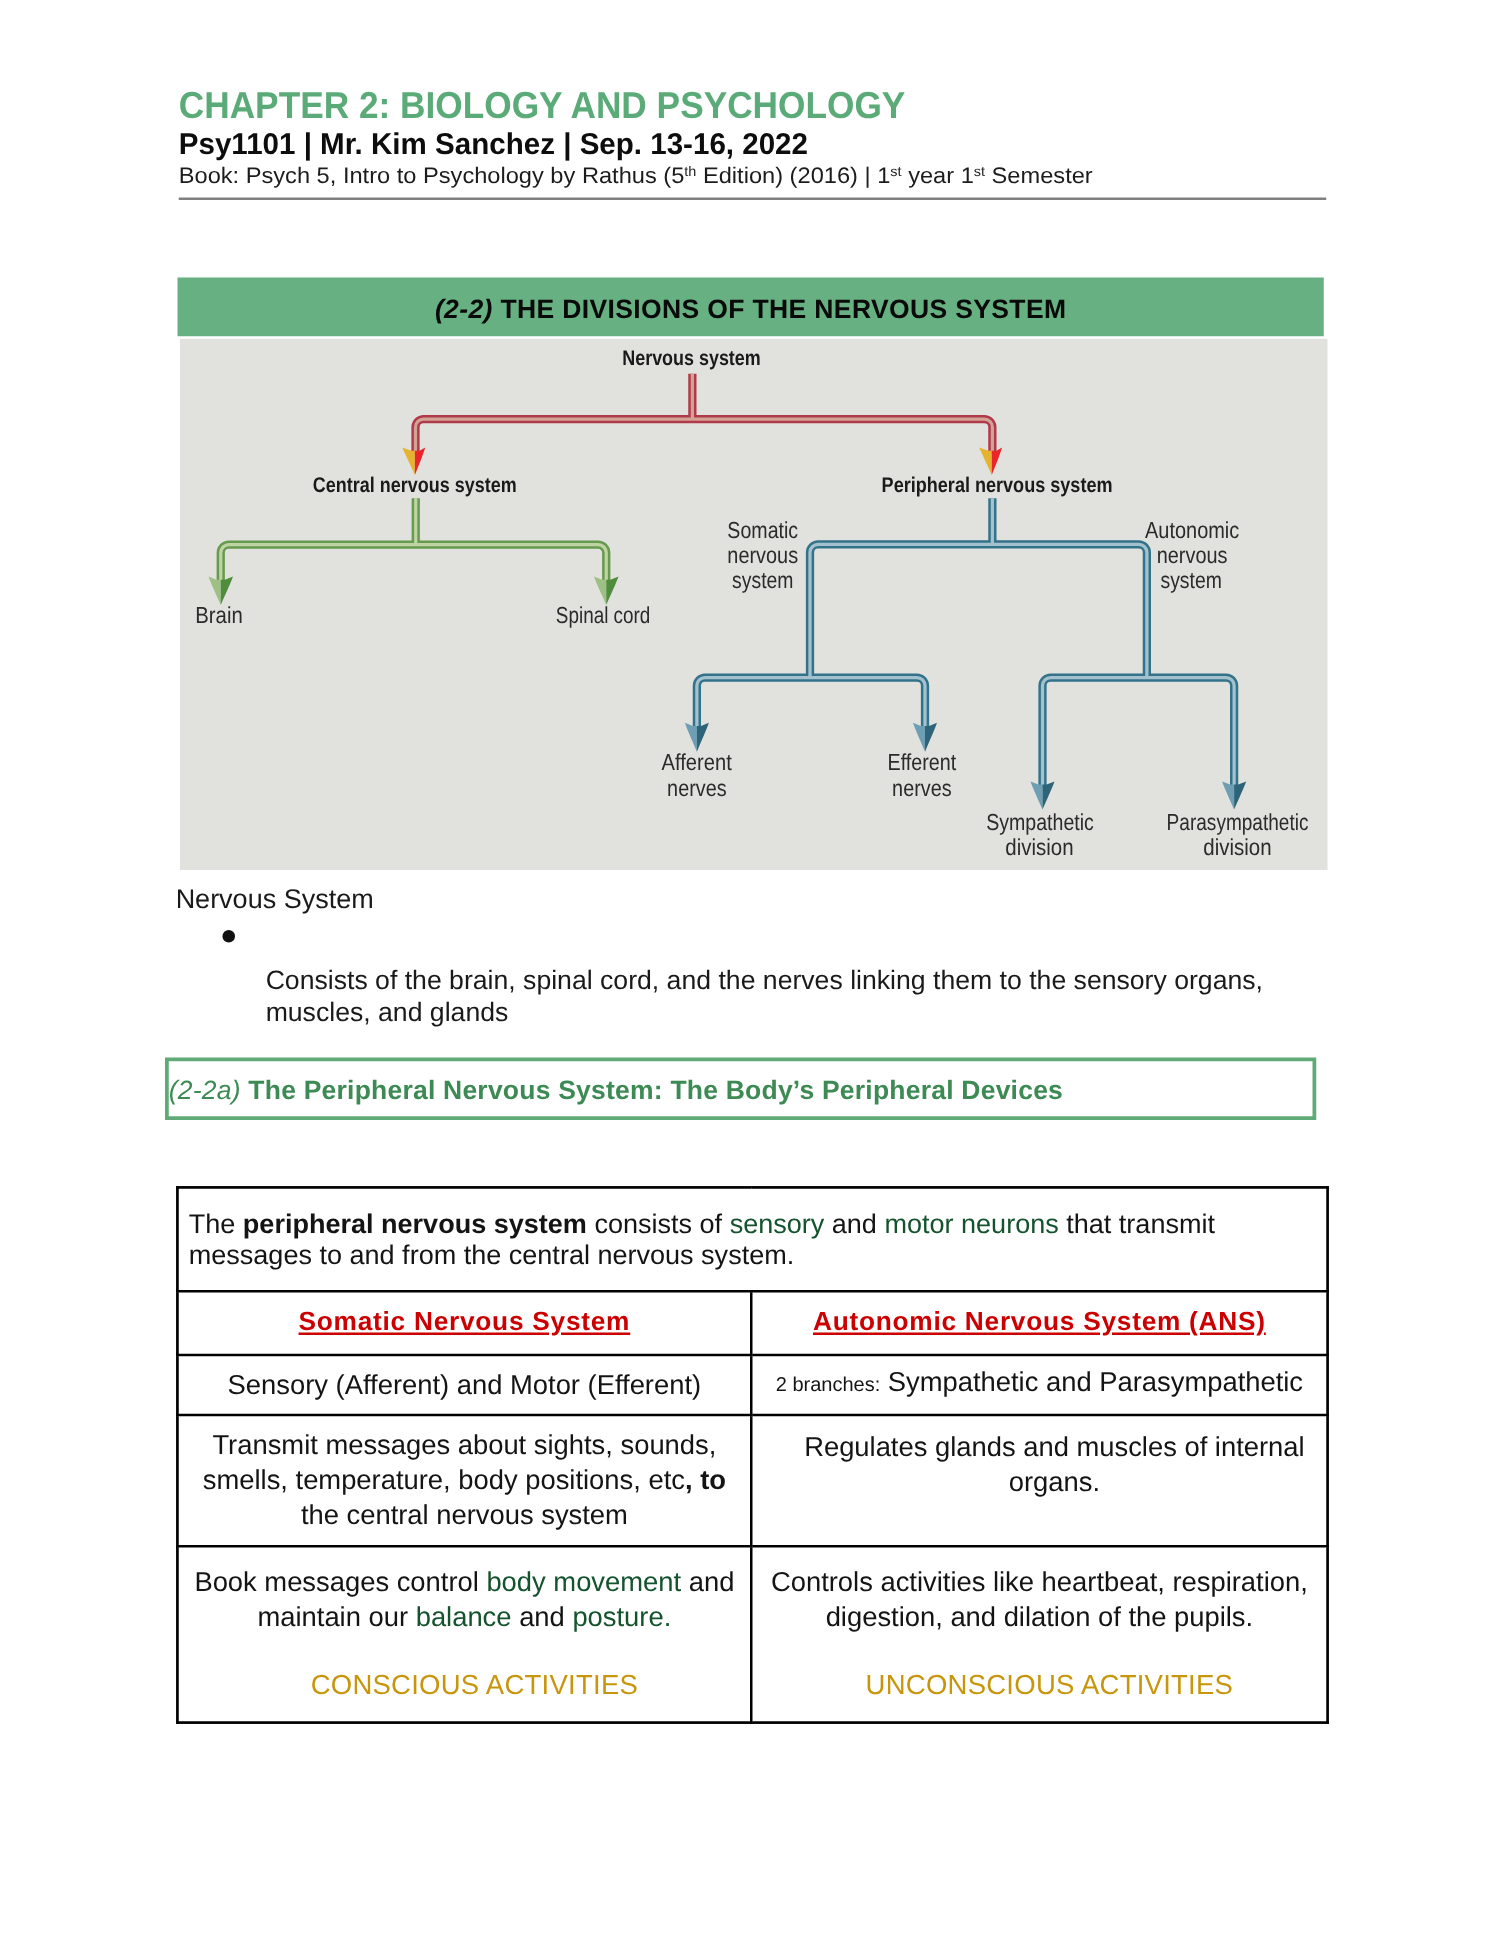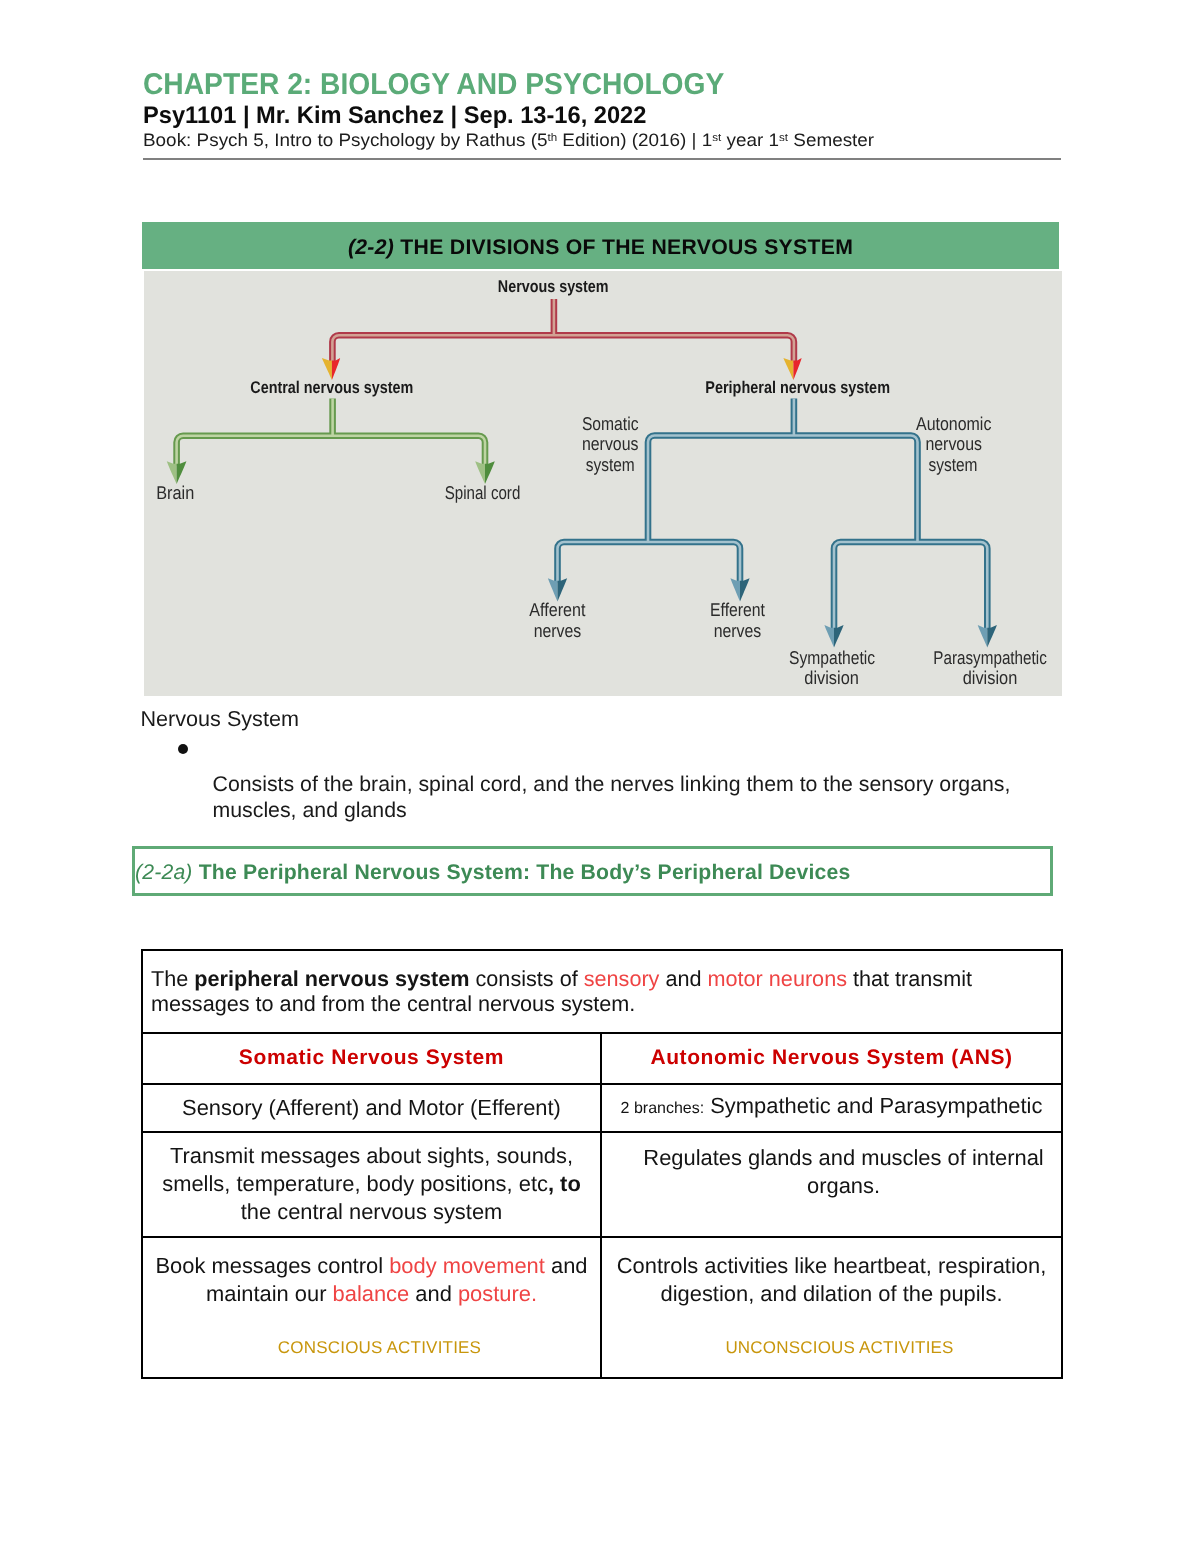--- a/index.html
+++ b/index.html
@@ -61,29 +61,29 @@
   .sec-box .num{font-style:italic;font-weight:normal;}
 
   
   .tbl{position:absolute;left:141px;top:949px;width:920px;border-collapse:collapse;
        table-layout:fixed;}
   .tbl td{border:2px solid #000;padding:0;vertical-align:middle;}
   .tbl{outline:1px solid #000;outline-offset:-1px;}
   .intro{padding:0 8px;font-size:21.64px;color:#141414;line-height:25.4px;}
   .introcell{height:80.6px;}
   .intro b{font-weight:bold;}
-  .blue{color:#ef4444;}
+  .blue{color:#14532d;}
   .hdrow td{height:49px;text-align:center;font-size:21px;font-weight:bold;color:#cc0000;
-       letter-spacing:0.6px;}
+       letter-spacing:0.6px;text-decoration:underline;}
   .r1 td{height:46.4px;} .r2 td{height:103px;} .r3 td{height:139px;}
   .cellc{text-align:center;font-size:21.9px;color:#141414;line-height:28px;padding:8px 10px;}
   .small{font-size:16px;}
   .gold{color:#c8960c;}
   .topcell > span{display:block;position:relative;top:-12px;padding-left:24px;}
-  .tag{margin-top:26px;font-size:17px;letter-spacing:0.2px;margin-left:16px;}
+  .tag{margin-top:26px;font-size:22px;letter-spacing:0.2px;margin-left:16px;}
 </style>
 </head>
 <body>
 
 <div class="page">
 
   <div class="hdr-title">CHAPTER 2: BIOLOGY AND PSYCHOLOGY</div>
   <div class="hdr-sub">Psy1101 | Mr. Kim Sanchez | Sep. 13-16, 2022</div>
   <div class="hdr-book"><span>Book: Psych 5, Intro to Psychology by Rathus (5</span><sup>th</sup><span> Edition) (2016) | 1</span><sup>st</sup><span> year 1</span><sup>st</sup><span> Semester</span></div>
   <div class="hdr-rule"></div>

